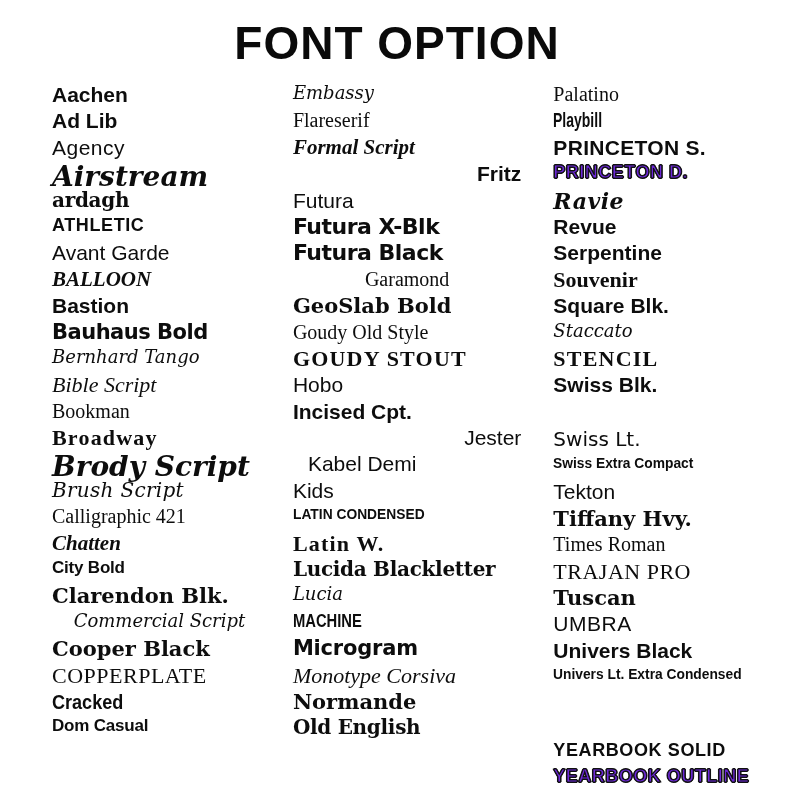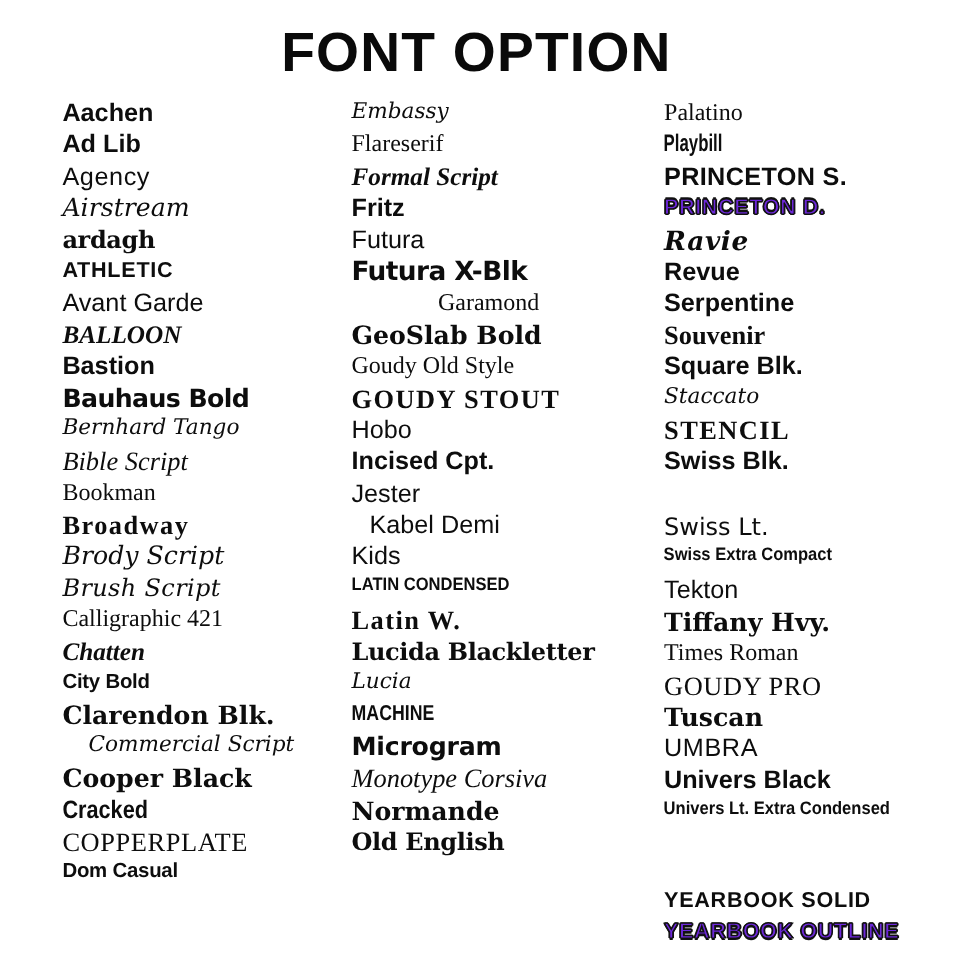--- a/index.html
+++ b/index.html
@@ -120,22 +120,22 @@
   }
   .s-script-light {
     font-family: "DejaVu Serif", serif;
     font-style: italic;
     font-weight: normal;
     font-size: 18px;
   }
   .s-script-bold {
     font-family: "DejaVu Serif", serif;
     font-style: italic;
-    font-weight: normal;
-    font-size: 21px;
+    font-weight: bold;
+    font-size: 28px;
   }
   .s-smallcaps {
     font-family: "Liberation Serif", serif;
     font-variant: small-caps;
     font-size: 22px;
     letter-spacing: 0.5px;
   }
   .s-smallcaps-sans {
     font-family: "Liberation Sans", sans-serif;
     font-variant: small-caps;
@@ -291,67 +291,70 @@
         <div style="height: 26.4px;">
           <span class="font-item s-heavy-slab">Clarendon Blk.</span>
         </div>
         <div style="height: 26.4px; text-align: center;">
           <span class="font-item s-script-light">Commercial Script</span>
         </div>
         <div style="height: 26.4px;">
           <span class="font-item s-heavy-slab">Cooper Black</span>
         </div>
         <div style="height: 26.4px;">
+          <span class="font-item s-smallcaps">COPPERPLATE</span>
+        </div>
+        <div style="height: 26.4px;">
           <span class="font-item s-boldsans-narrow">Cracked</span>
-        </div>
-        <div style="height: 26.4px;">
-          <span class="font-item s-smallcaps">COPPERPLATE</span>
         </div>
         <div style="height: 26.4px;">
           <span class="font-item s-small-sans-bold">Dom Casual</span>
         </div>
       </div>
     <div class="column col-1">
         <div style="height: 26.4px;">
           <span class="font-item s-script-light">Embassy</span>
         </div>
         <div style="height: 26.4px;">
           <span class="font-item s-serif">Flareserif</span>
         </div>
         <div style="height: 26.4px;">
           <span class="font-item s-italic-serif-bold">Formal Script</span>
         </div>
-        <div style="height: 26.4px;">
+        <div style="height: 26.4px; text-align: right;">
           <span class="font-item s-boldsans">Fritz</span>
         </div>
         <div style="height: 26.4px;">
           <span class="font-item s-sans">Futura</span>
         </div>
         <div style="height: 26.4px;">
           <span class="font-item s-geo">Futura X-Blk</span>
+        </div>
+        <div style="height: 26.4px;">
+          <span class="font-item s-geo">Futura Black</span>
         </div>
         <div style="height: 26.4px; text-align: center;">
           <span class="font-item s-serif">Garamond</span>
         </div>
         <div style="height: 26.4px;">
           <span class="font-item s-heavy-slab">GeoSlab Bold</span>
         </div>
         <div style="height: 26.4px;">
           <span class="font-item s-serif">Goudy Old Style</span>
         </div>
         <div style="height: 26.4px;">
           <span class="font-item s-serif-bold-wide">GOUDY STOUT</span>
         </div>
         <div style="height: 26.4px;">
           <span class="font-item s-sans">Hobo</span>
         </div>
         <div style="height: 26.4px;">
           <span class="font-item s-boldsans">Incised Cpt.</span>
         </div>
-        <div style="height: 26.4px;">
+        <div style="height: 26.4px; text-align: right;">
           <span class="font-item s-sans">Jester</span>
         </div>
         <div style="height: 26.4px; margin-left: 15px;">
           <span class="font-item s-sans">Kabel Demi</span>
         </div>
         <div style="height: 26.4px;">
           <span class="font-item s-sans">Kids</span>
         </div>
         <div style="height: 26.4px;">
           <span class="font-item s-tiny-cond">LATIN CONDENSED</span>
@@ -427,21 +430,21 @@
         <div style="height: 26.4px;">
           <span class="font-item s-sans">Tekton</span>
         </div>
         <div style="height: 26.4px;">
           <span class="font-item s-heavy-slab">Tiffany Hvy.</span>
         </div>
         <div style="height: 26.4px;">
           <span class="font-item s-serif">Times Roman</span>
         </div>
         <div style="height: 26.4px;">
-          <span class="font-item s-smallcaps">GOUDY PRO</span>
+          <span class="font-item s-smallcaps">TRAJAN PRO</span>
         </div>
         <div style="height: 26.4px;">
           <span class="font-item s-heavy-slab">Tuscan</span>
         </div>
         <div style="height: 26.4px;">
           <span class="font-item s-sans-wide">UMBRA</span>
         </div>
         <div style="height: 26.4px;">
           <span class="font-item s-boldsans">Univers Black</span>
         </div>

